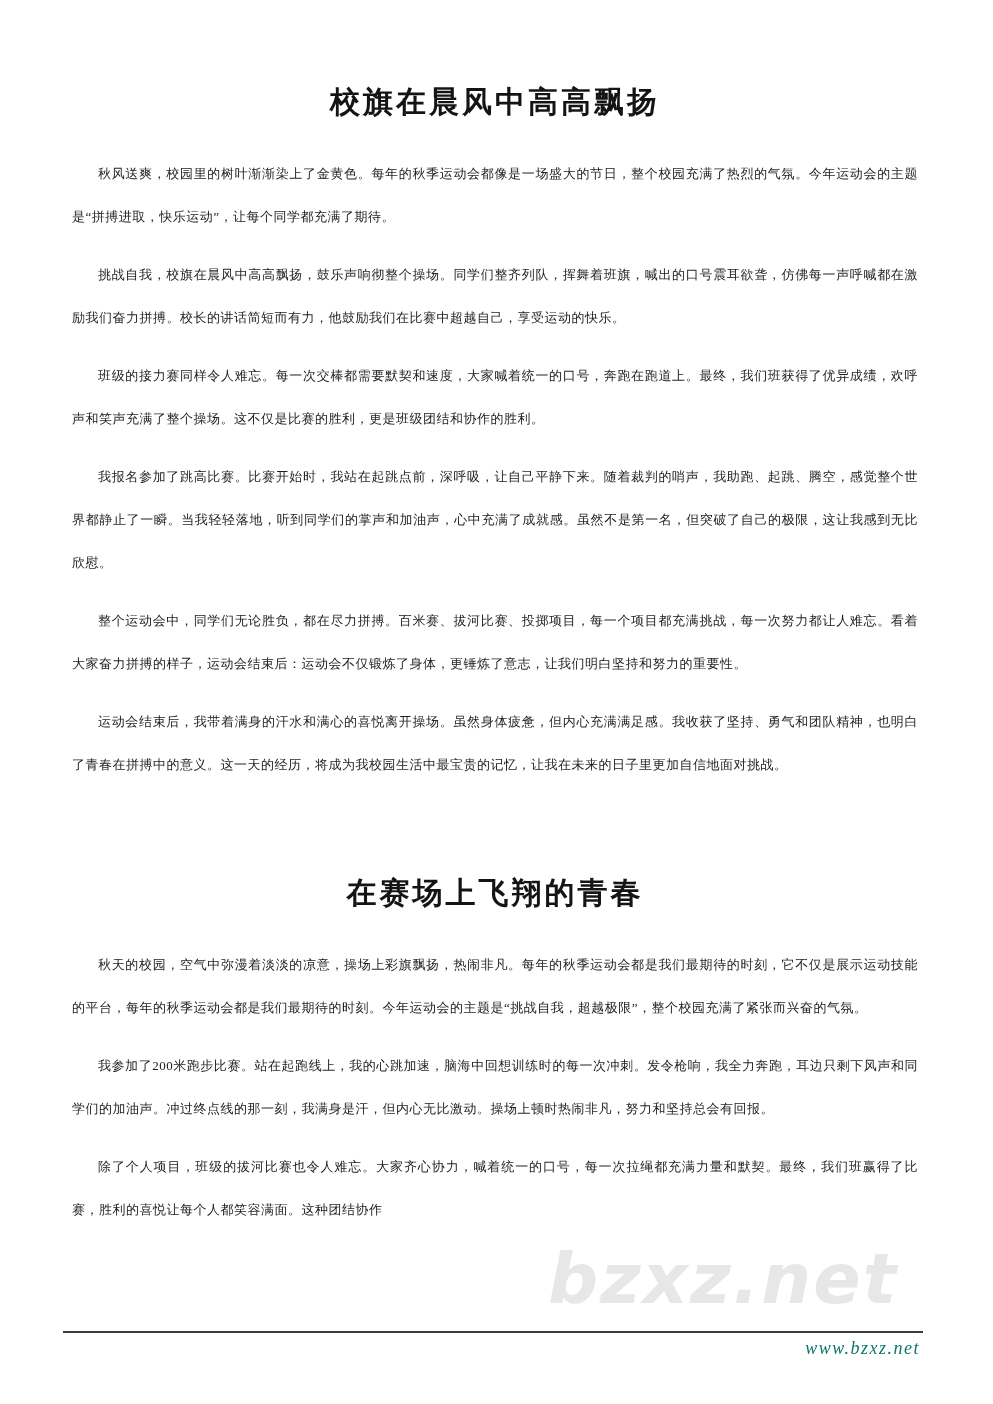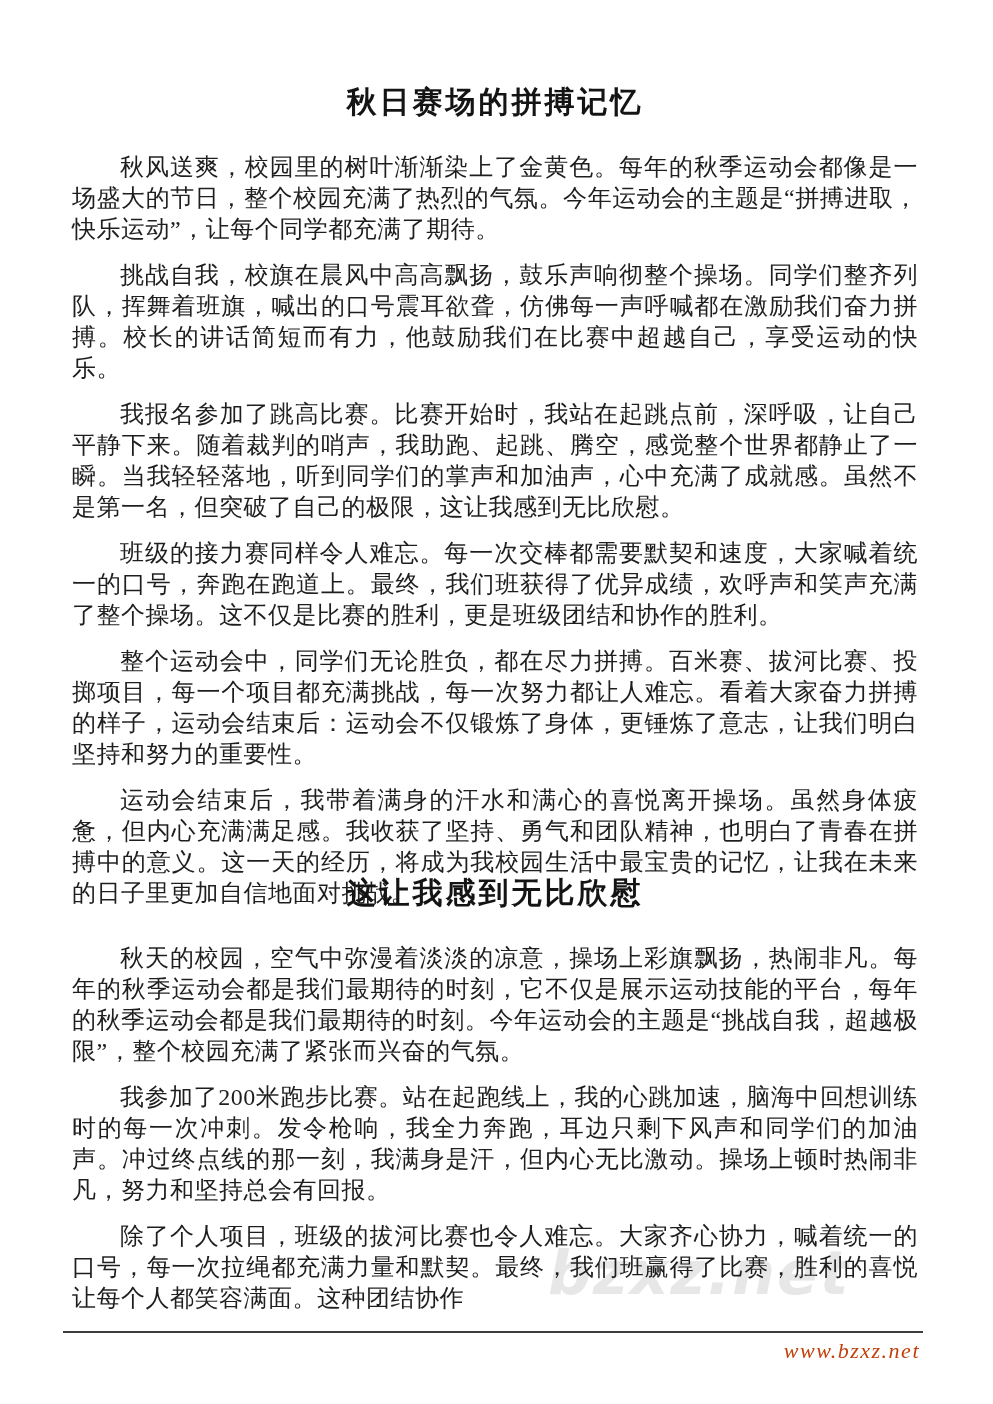--- a/index.html
+++ b/index.html
@@ -16,21 +16,21 @@
     font-family: "Liberation Serif", "DejaVu Serif", serif;
     color: #1e1e1e;
   }
   .watermark {
     position: absolute;
     left: 548px;
     top: 1238px;
     font-family: "DejaVu Sans", "Liberation Sans", sans-serif;
     font-weight: bold;
     font-style: italic;
-    font-size: 60px;
+    font-size: 70px;
     letter-spacing: 2px;
     color: #e7e7e7;
     z-index: 0;
     white-space: nowrap;
     user-select: none;
   }
   .essay {
     position: absolute;
     left: 72px;
     width: 846px;
@@ -43,67 +43,67 @@
     font-family: "Liberation Sans", "DejaVu Sans", sans-serif;
     font-weight: 700;
     font-size: 30px;
     line-height: 33px;
     letter-spacing: 3px;
     text-align: center;
     color: #141414;
   }
   .essay p {
     margin: 0 0 15px 0;
-    font-size: 24px;
-    line-height: 31px;
+    font-size: 13px;
+    line-height: 43px;
     text-indent: 2em;
     text-align: justify;
     letter-spacing: 0.5px;
   }
   .essay p:last-child { margin-bottom: 0; }
   .footer-divider {
     position: absolute;
     left: 63px;
     top: 1331px;
     width: 860px;
     height: 2px;
     background: #3d3d3d;
     z-index: 2;
   }
   .footer-url {
     position: absolute;
     right: 73px;
     top: 1338px;
     font-family: "Liberation Serif", "DejaVu Serif", serif;
     font-style: italic;
-    font-size: 22px;
+    font-size: 18px;
     letter-spacing: 1.5px;
-    color: #c2410c;
+    color: #0f766e;
     z-index: 2;
   }
 </style>
 </head>
 <body>
 
 <div class="page">
 
   <div class="watermark">bzxz.net</div>
 
   <div class="essay essay-1">
-    <h1 class="essay-title">秋日赛场的拼搏记忆</h1>
+    <h1 class="essay-title">校旗在晨风中高高飘扬</h1>
     <p>秋风送爽，校园里的树叶渐渐染上了金黄色。每年的秋季运动会都像是一场盛大的节日，整个校园充满了热烈的气氛。今年运动会的主题是“拼搏进取，快乐运动”，让每个同学都充满了期待。</p>
     <p>挑战自我，校旗在晨风中高高飘扬，鼓乐声响彻整个操场。同学们整齐列队，挥舞着班旗，喊出的口号震耳欲聋，仿佛每一声呼喊都在激励我们奋力拼搏。校长的讲话简短而有力，他鼓励我们在比赛中超越自己，享受运动的快乐。</p>
+    <p>班级的接力赛同样令人难忘。每一次交棒都需要默契和速度，大家喊着统一的口号，奔跑在跑道上。最终，我们班获得了优异成绩，欢呼声和笑声充满了整个操场。这不仅是比赛的胜利，更是班级团结和协作的胜利。</p>
     <p>我报名参加了跳高比赛。比赛开始时，我站在起跳点前，深呼吸，让自己平静下来。随着裁判的哨声，我助跑、起跳、腾空，感觉整个世界都静止了一瞬。当我轻轻落地，听到同学们的掌声和加油声，心中充满了成就感。虽然不是第一名，但突破了自己的极限，这让我感到无比欣慰。</p>
-    <p>班级的接力赛同样令人难忘。每一次交棒都需要默契和速度，大家喊着统一的口号，奔跑在跑道上。最终，我们班获得了优异成绩，欢呼声和笑声充满了整个操场。这不仅是比赛的胜利，更是班级团结和协作的胜利。</p>
     <p>整个运动会中，同学们无论胜负，都在尽力拼搏。百米赛、拔河比赛、投掷项目，每一个项目都充满挑战，每一次努力都让人难忘。看着大家奋力拼搏的样子，运动会结束后：运动会不仅锻炼了身体，更锤炼了意志，让我们明白坚持和努力的重要性。</p>
     <p>运动会结束后，我带着满身的汗水和满心的喜悦离开操场。虽然身体疲惫，但内心充满满足感。我收获了坚持、勇气和团队精神，也明白了青春在拼搏中的意义。这一天的经历，将成为我校园生活中最宝贵的记忆，让我在未来的日子里更加自信地面对挑战。</p>
   </div>
 
   <div class="essay essay-2">
-    <h1 class="essay-title">这让我感到无比欣慰</h1>
+    <h1 class="essay-title">在赛场上飞翔的青春</h1>
     <p>秋天的校园，空气中弥漫着淡淡的凉意，操场上彩旗飘扬，热闹非凡。每年的秋季运动会都是我们最期待的时刻，它不仅是展示运动技能的平台，每年的秋季运动会都是我们最期待的时刻。今年运动会的主题是“挑战自我，超越极限”，整个校园充满了紧张而兴奋的气氛。</p>
     <p>我参加了200米跑步比赛。站在起跑线上，我的心跳加速，脑海中回想训练时的每一次冲刺。发令枪响，我全力奔跑，耳边只剩下风声和同学们的加油声。冲过终点线的那一刻，我满身是汗，但内心无比激动。操场上顿时热闹非凡，努力和坚持总会有回报。</p>
     <p>除了个人项目，班级的拔河比赛也令人难忘。大家齐心协力，喊着统一的口号，每一次拉绳都充满力量和默契。最终，我们班赢得了比赛，胜利的喜悦让每个人都笑容满面。这种团结协作</p>
   </div>
 
   <div class="footer-divider"></div>
   <div class="footer-url">www.bzxz.net</div>
 
 </div>
 

